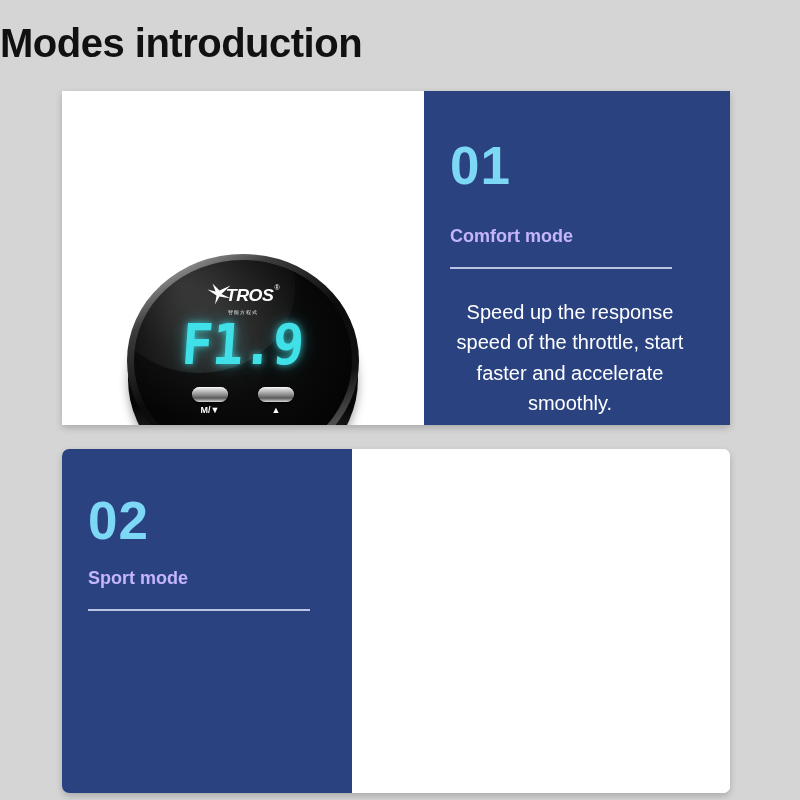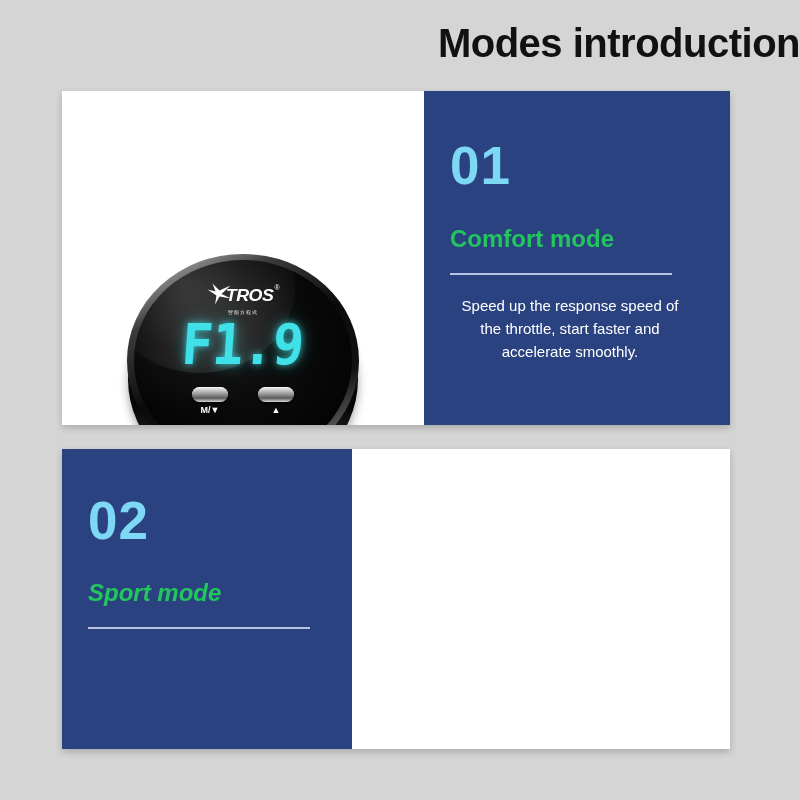--- a/index.html
+++ b/index.html
@@ -14,40 +14,40 @@
     overflow: hidden;
     position: relative;
   }
 
   
   #page-title {
     position: absolute;
     top: 18px;
     left: 0;
     width: 800px;
-    text-align: right;
+    text-align: left;
     font-size: 40px;
     font-weight: bold;
     letter-spacing: -0.5px;
     color: #111111;
     line-height: 1.25;
   }
 
   
   .card {
     position: absolute;
     left: 62px;
     width: 668px;
     background: #ffffff;
     box-shadow: 0 3px 7px rgba(0,0,0,0.20);
     display: flex;
     overflow: hidden;
   }
   #card-comfort { top: 91px;  height: 334px; }
-  #card-sport   { top: 449px; height: 300px; }
+  #card-sport   { top: 449px; height: 344px; border-radius: 7px; }
 
   .photo-pane {
     position: relative;
     background: #ffffff;
     flex: 0 0 auto;
   }
   #card-comfort .photo-pane { width: 362px; }
   #card-sport   .photo-pane { width: 378px; order: 2; }
 
   .info-pane {
@@ -63,42 +63,42 @@
     color: #7dd8f5;
     font-size: 53px;
     font-weight: bold;
     line-height: 1;
     letter-spacing: 1px;
   }
   #card-comfort .mode-number { margin-top: 45px; }
   #card-sport   .mode-number { margin-top: 42px; }
 
   .mode-name {
-    color: #22c55e;
-    font-size: 24px;
+    color: #c4b5fd;
+    font-size: 18px;
     font-weight: bold;
     line-height: 1;
     letter-spacing: 0px;
   }
   #card-comfort .mode-name { margin-top: 35px; }
-  #card-sport   .mode-name { margin-top: 34px; font-style: italic; }
+  #card-sport   .mode-name { margin-top: 22px; }
 
   .mode-divider {
     height: 2px;
     background: #b9c4e3;
     margin-top: 22px;
   }
   #card-comfort .mode-divider { width: 222px; }
   #card-sport   .mode-divider { width: 222px; }
 
   .mode-desc {
     color: #ffffff;
-    font-size: 15px;
+    font-size: 20px;
     line-height: 1.52;
-    margin-top: 20px;
+    margin-top: 28px;
     max-width: 240px;
   }
   #card-comfort .mode-desc { text-align: center; }
   #card-sport   .mode-desc { text-align: left; }
 
   
   .device {
     position: absolute;
     border-radius: 50%;
   }

